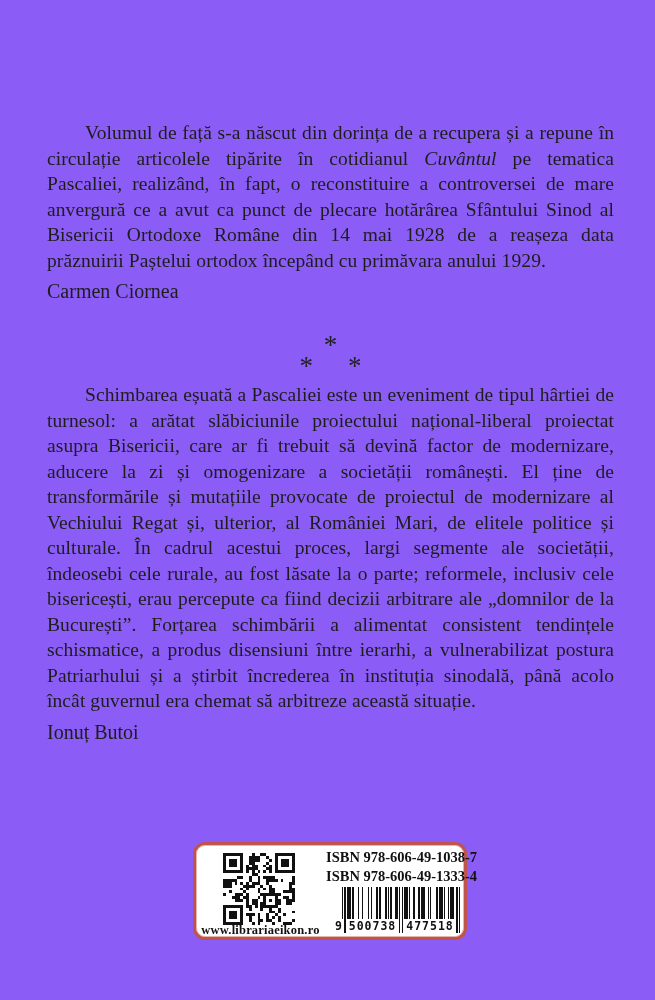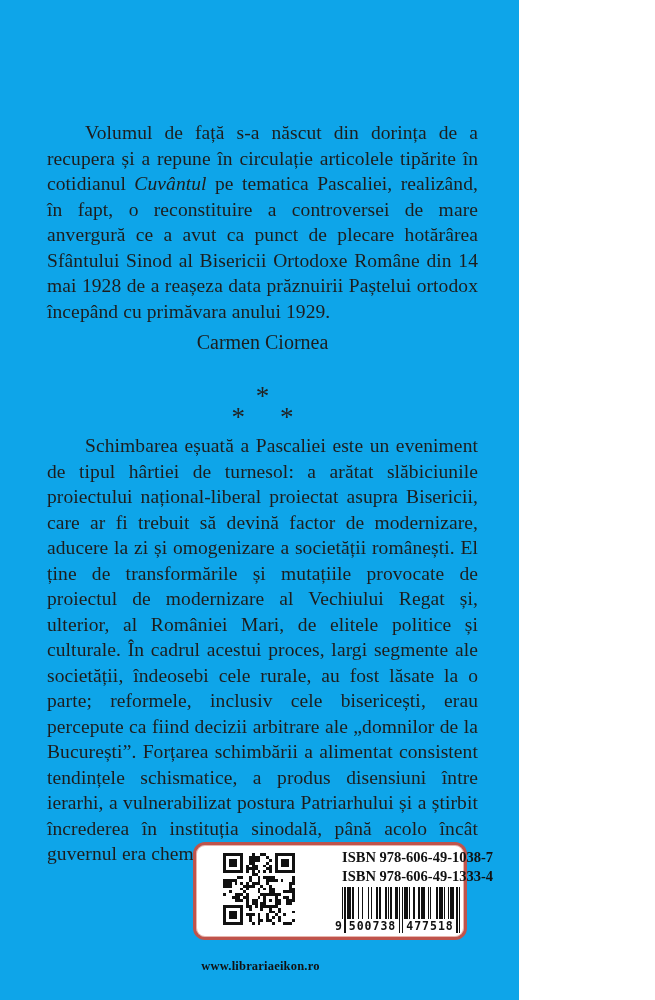--- a/index.html
+++ b/index.html
@@ -2,43 +2,43 @@
 <html><head>
 <meta charset="utf-8">
 <style>
   html, body {
     margin: 0;
     padding: 0;
     background: #ffffff;
   }
   .page {
     position: relative;
-    width: 519px;
+    width: 655px;
     height: 1000px;
-    background: #0ea5e9;
+    background: #8b5cf6;
     font-family: "Liberation Serif", "DejaVu Serif", serif;
     color: #1d1d1d;
     overflow: hidden;
   }
   .content {
     padding: 120px 41px 0 47px;
   }
   .excerpt {
     font-size: 19.5px;
     line-height: 25.5px;
     text-align: justify;
     text-indent: 38px;
     margin: 0;
     letter-spacing: 0.1px;
   }
   .excerpt .italic {
     font-style: italic;
   }
   .author {
-    text-align: center;
+    text-align: left;
     font-size: 20px;
     line-height: 25px;
     margin: 6px 0 0 0;
   }
   .separator {
     position: relative;
     width: 80px;
     height: 50px;
     margin: 28px auto 0 auto;
   }
@@ -93,29 +93,27 @@
   .website {
     position: absolute;
     left: 2px;
     top: 78px;
     width: 125px;
     text-align: center;
     font-size: 12.5px;
     font-weight: bold;
     letter-spacing: 0.2px;
     color: #111;
-    margin-top: 36px;
   }
   .isbn-block {
     position: absolute;
     left: 130px;
     top: 3px;
     width: 138px;
     text-align: center;
-    margin-left: 16px;
   }
   .isbn-line {
     font-size: 14.5px;
     font-weight: bold;
     line-height: 19px;
     color: #111;
     white-space: nowrap;
   }
   .barcode {
     position: absolute;
@@ -158,20 +156,21 @@
     <p class="author">Carmen Ciornea</p>
 
     <div class="separator">
       <span class="star top">*</span>
       <span class="star bottom-left">*</span>
       <span class="star bottom-right">*</span>
     </div>
 
     <p class="excerpt excerpt-2">Schimbarea eșuată a Pascaliei este un eveniment de tipul hârtiei de turnesol: a arătat slăbiciunile proiectului național-liberal proiectat asupra Bisericii, care ar fi trebuit să devină factor de modernizare, aducere la zi și omogenizare a societății românești. El ține de transformările și mutațiile provocate de proiectul de modernizare al Vechiului Regat și, ulterior, al României Mari, de elitele politice și culturale. În cadrul acestui proces, largi segmente ale societății, îndeosebi cele rurale, au fost lăsate la o parte; reformele, inclusiv cele bisericești, erau percepute ca fiind decizii arbitrare ale „domnilor de la București”. Forțarea schimbării a alimentat consistent tendințele schismatice, a produs disensiuni între ierarhi, a vulnerabilizat postura Patriarhului și a știrbit încrederea în instituția sinodală, până acolo încât guvernul era chemat să arbitreze această situație.</p>
 
+    <p class="author">Ionuț Butoi</p>
   </div>
 
   <div class="sticker">
     <div class="qr">
       <svg id="qr-svg" viewBox="0 0 25 25" shape-rendering="crispEdges" fill="#111111" xmlns="http://www.w3.org/2000/svg">
           <rect x="0" y="0" width="1" height="1"></rect>
           <rect x="1" y="0" width="1" height="1"></rect>
           <rect x="2" y="0" width="1" height="1"></rect>
           <rect x="3" y="0" width="1" height="1"></rect>
           <rect x="4" y="0" width="1" height="1"></rect>

